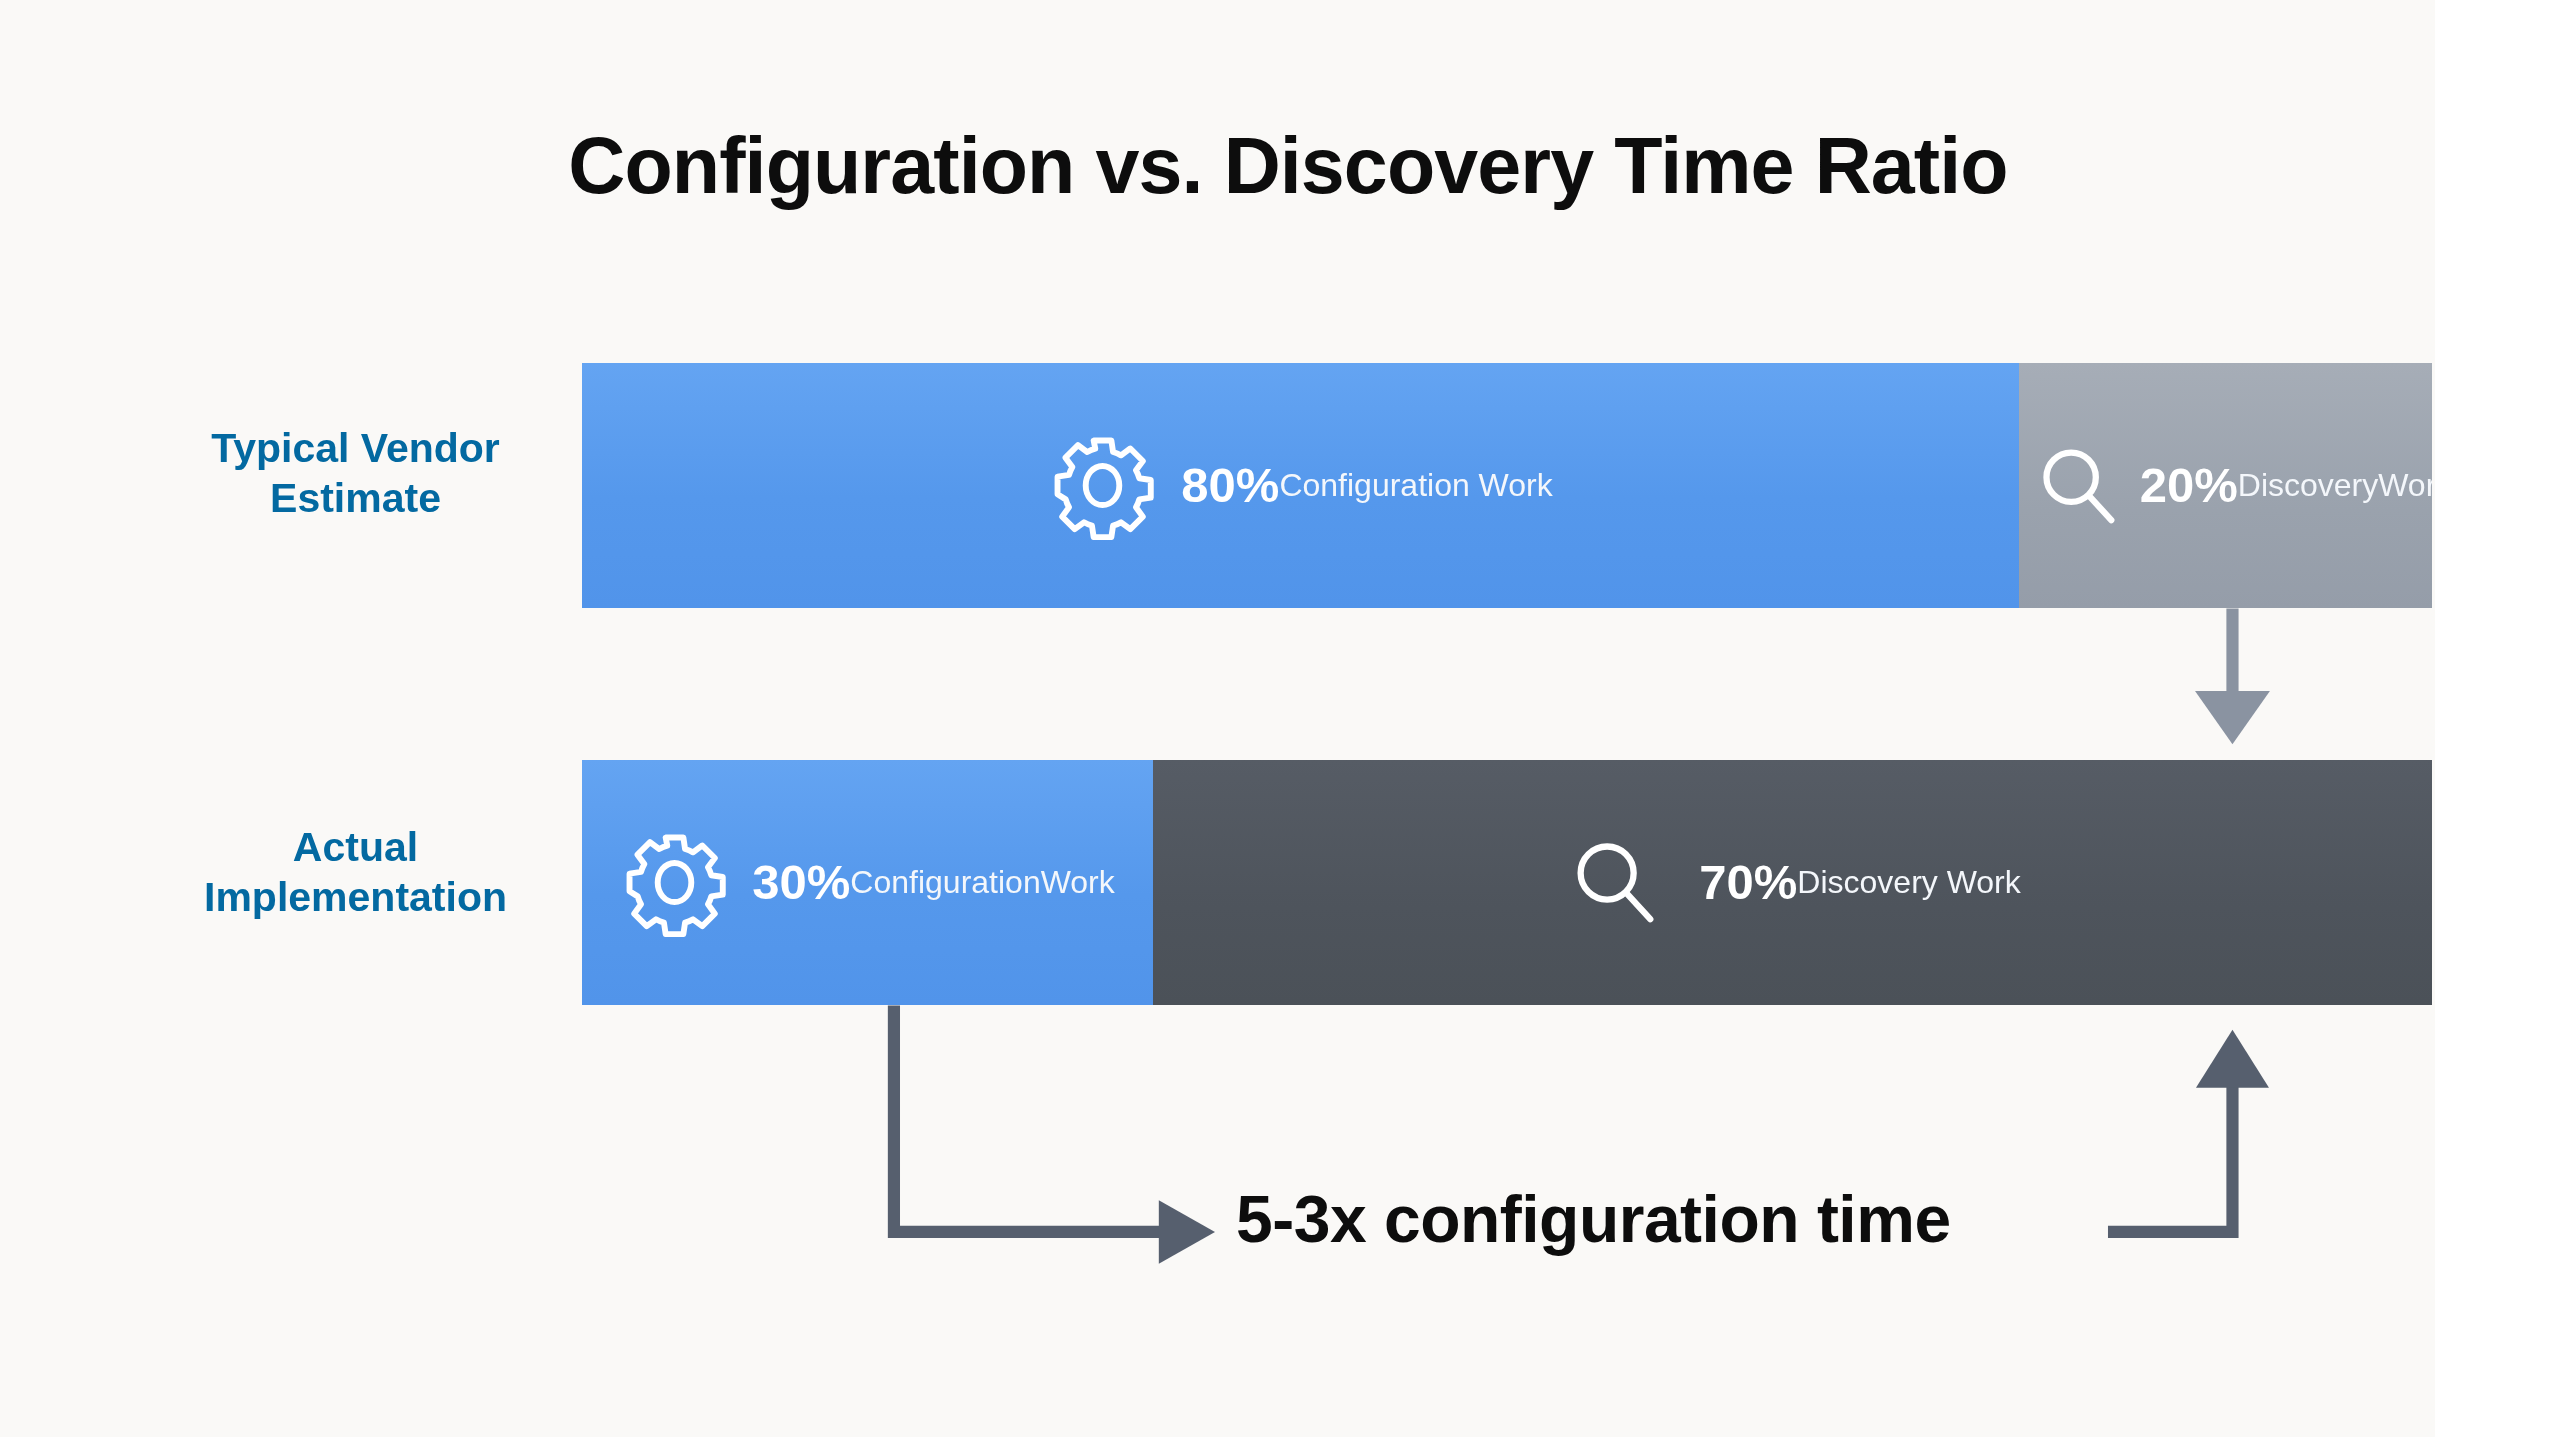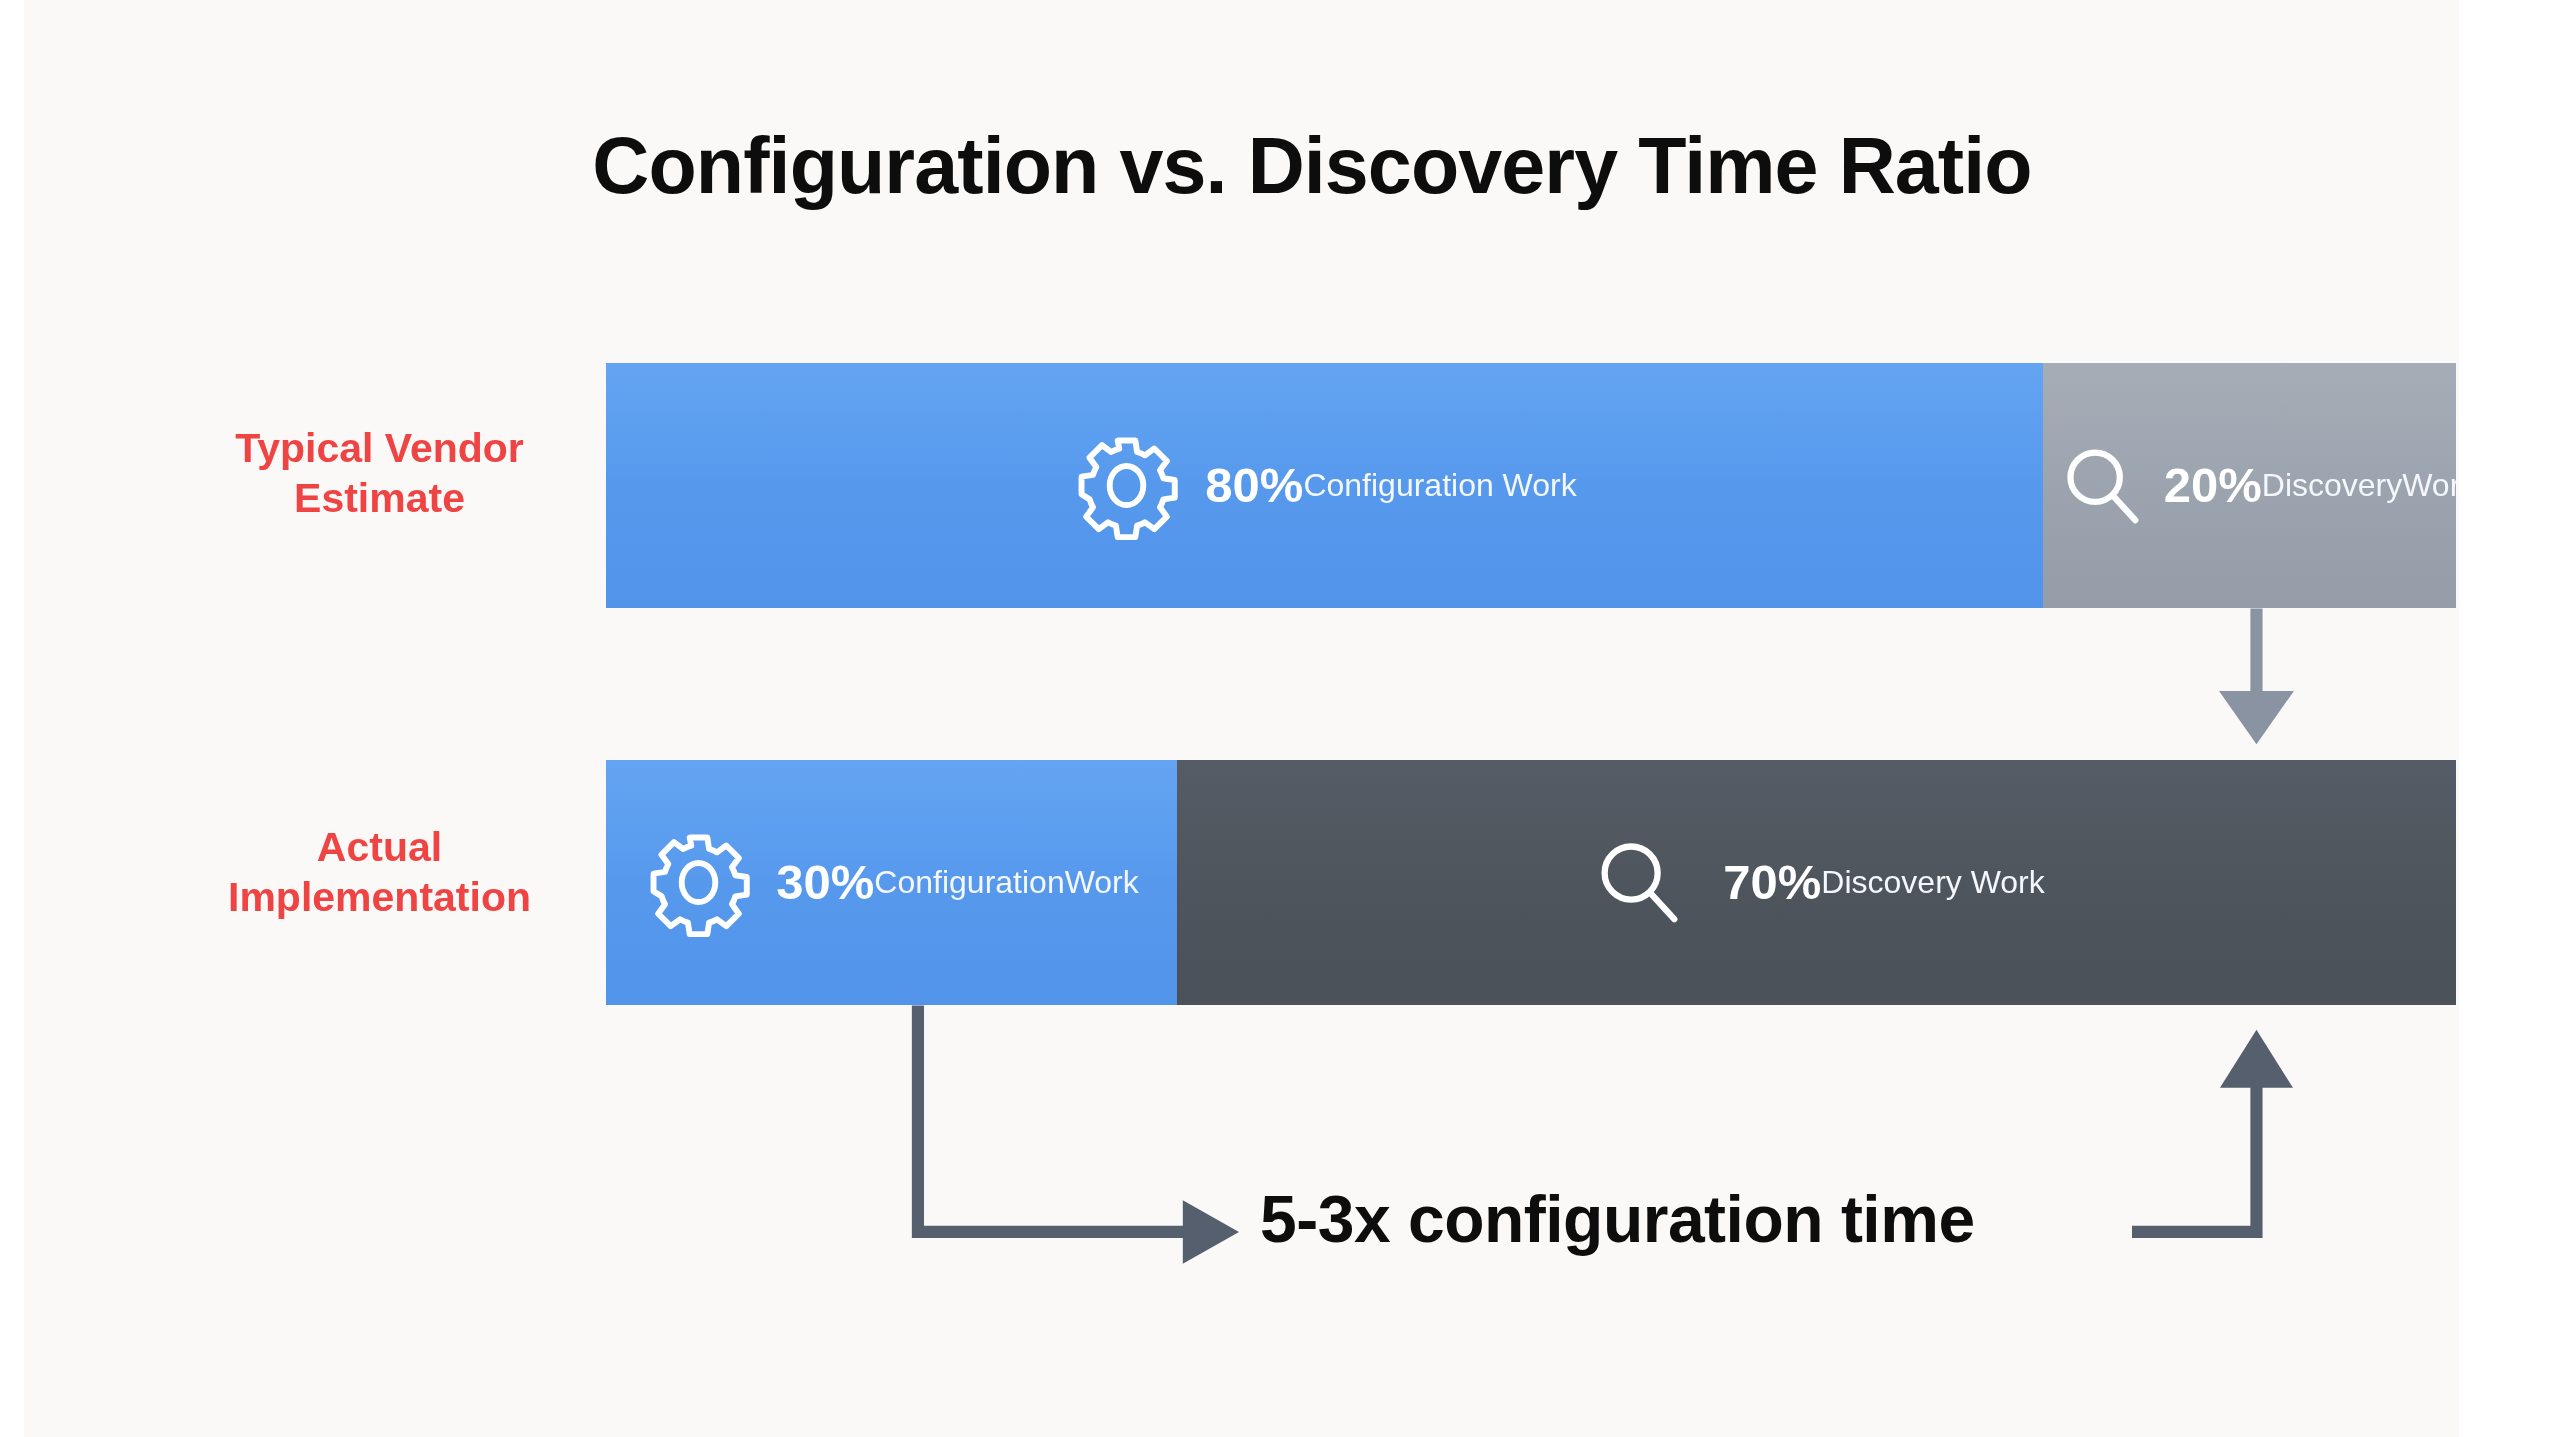--- a/index.html
+++ b/index.html
@@ -11,21 +11,20 @@
     width: 2576px;
     height: 1438px;
     font-family: "Liberation Sans", sans-serif;
     overflow: hidden;
   }
   #stage {
     position: relative;
     width: 2435px;
     height: 1438px;
     background: #faf9f7;
-    margin-left: 24px;
   }
 
   
   #title {
     position: absolute;
     left: 0;
     top: 120px;
     width: 2576px;
     text-align: center;
     font-size: 79px;
@@ -38,21 +37,21 @@
 
   
   .row-label {
     position: absolute;
     width: 449px;
     left: 131px;
     text-align: center;
     font-size: 41px;
     line-height: 1.22;
     font-weight: 700;
-    color: #ef4444;
+    color: #0369a1;
     font-family: "Liberation Sans", sans-serif;
   }
   #label-row-1 { top: 423px; }
   #label-row-2 { top: 822px; }
 
   
   .bar {
     position: absolute;
     left: 582px;
     width: 1850px;

